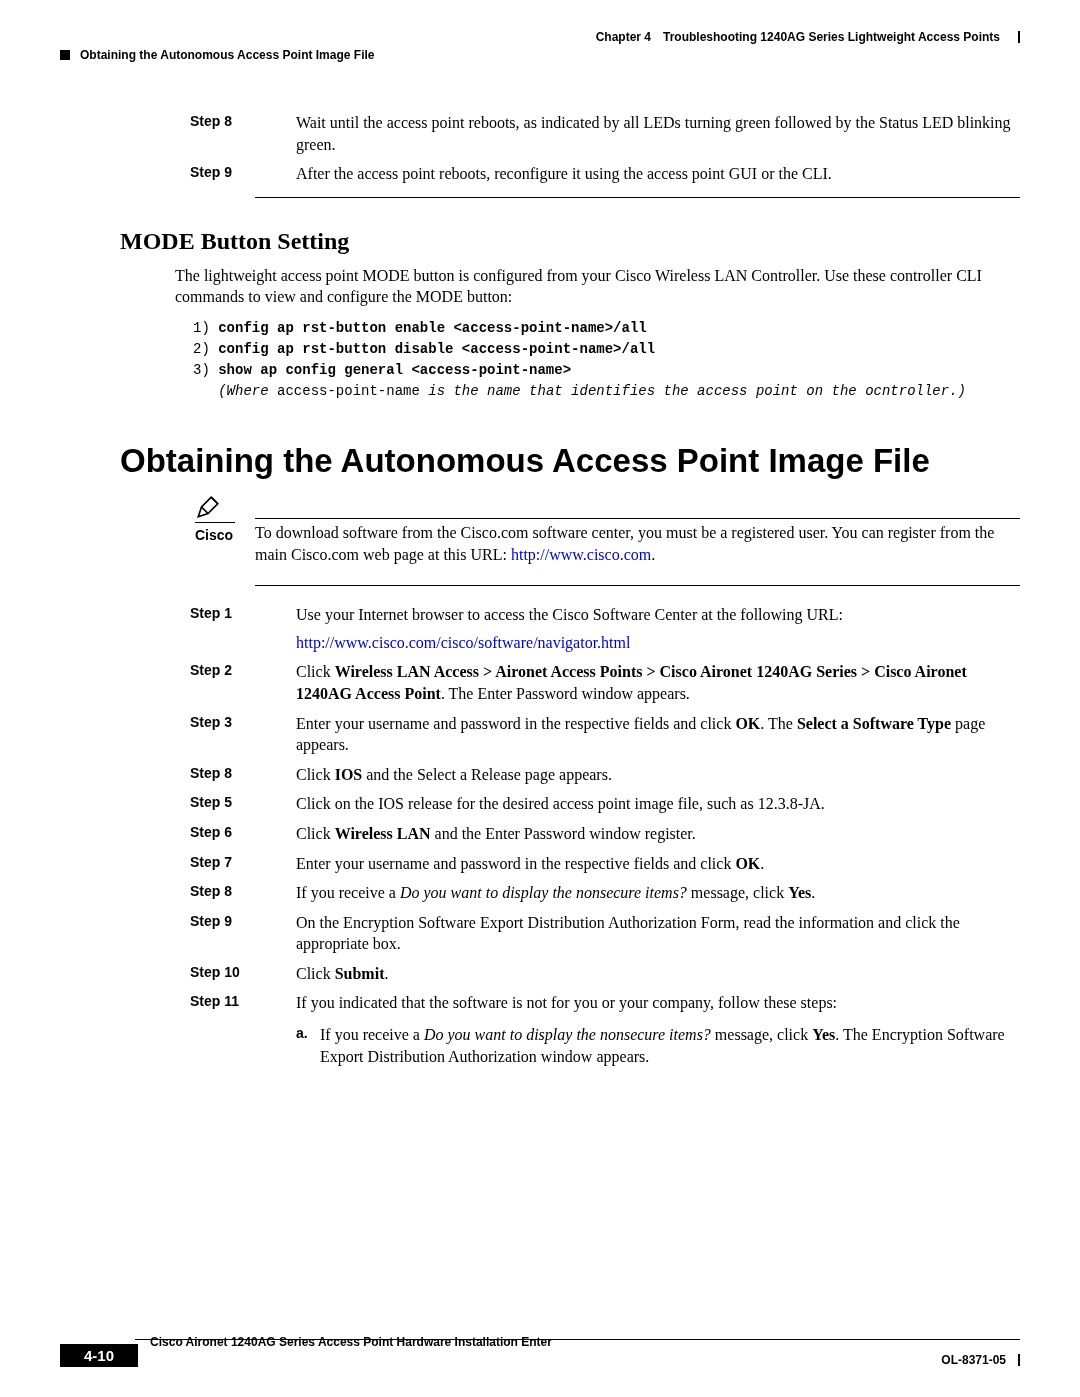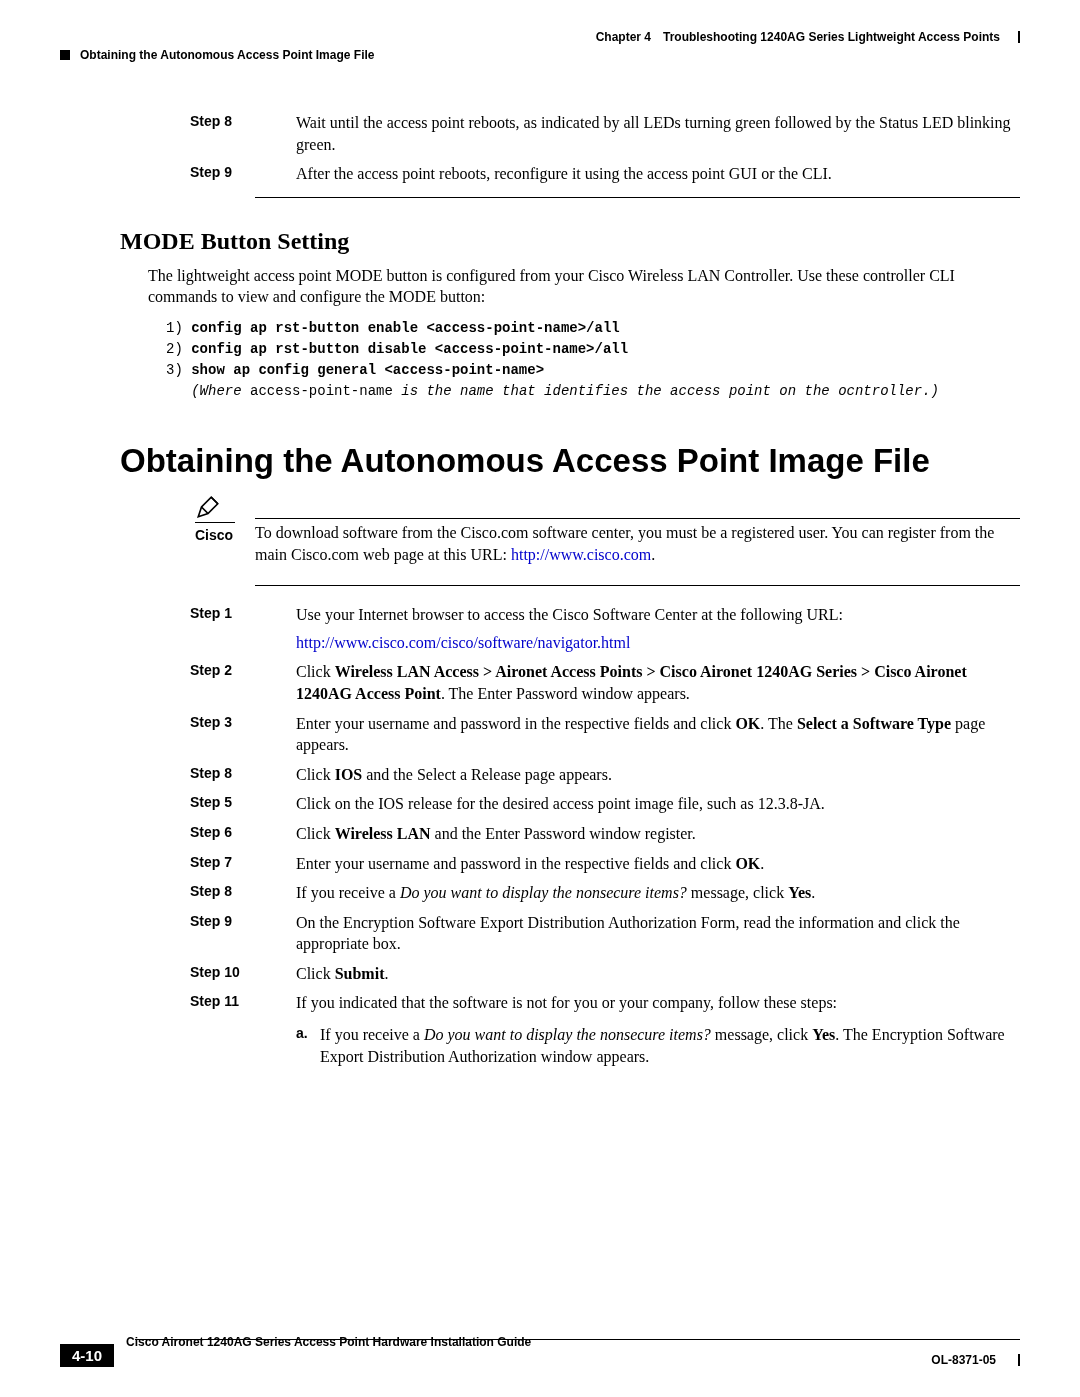--- a/index.html
+++ b/index.html
@@ -170,38 +170,38 @@
   .footer-title-row {
     display: flex;
     align-items: flex-end;
   }
   .footer-page-badge {
     background: #000;
     color: #fff;
     font-family: Arial, Helvetica, sans-serif;
     font-weight: bold;
     font-size: 15px;
-    padding: 3px 12px;
+    padding: 3px 24px;
     margin-right: 12px;
   }
   .footer-guide-title {
     font-family: Arial, Helvetica, sans-serif;
     font-size: 12px;
     font-weight: bold;
     flex: 1;
     position: relative;
     top: -18px;
   }
   .footer-doc-id {
     font-family: Arial, Helvetica, sans-serif;
     font-size: 12px;
     font-weight: bold;
     display: flex;
     align-items: center;
-    gap: 16px;
+    gap: 6px;
   }
   .footer-doc-id .hdr-vrule { height: 12px; }
 </style>
 </head>
 <body>
 
 <div class="page">
 
   <div class="running-header">
     <span>Chapter 4</span>
@@ -219,21 +219,21 @@
       <div class="step-body">Wait until the access point reboots, as indicated by all LEDs turning green followed by the Status LED blinking green.</div>
     </div>
     <div class="step-row">
       <div class="step-label">Step 9</div>
       <div class="step-body">After the access point reboots, reconfigure it using the access point GUI or the CLI.</div>
     </div>
     <hr class="thin-rule" style="margin-left:65px;">
   </div>
 
   <h2 class="section-h2" style="margin-left:60px;">MODE Button Setting</h2>
-  <div class="content" style="margin-left:88px;">
+  <div class="content" style="margin-left:115px;">
     <div class="para">The lightweight access point MODE button is configured from your Cisco Wireless LAN Controller. Use these controller CLI commands to view and configure the MODE button:</div>
     <div class="cli-block"><span>1)</span> <span class="cli-bold">config ap rst-button enable &lt;access-point-name&gt;/all</span>
 <span>2)</span> <span class="cli-bold">config ap rst-button disable &lt;access-point-name&gt;/all</span>
 <span>3)</span> <span class="cli-bold">show ap config general &lt;access-point-name&gt;</span>
    <span class="cli-ital"><span>(Where </span></span><span>access-point-name</span><span class="cli-ital" style="white-space:pre-wrap;"> is the name that identifies the access point on the ocntroller.)</span></div>
   </div>
 
   <h1 class="section-h1" style="margin-left:60px;">Obtaining the Autonomous Access Point Image File</h1>
 
   <div class="content" style="margin-left:135px;">
@@ -330,21 +330,21 @@
     </div>
   </div>
 
   <div class="footer">
     <div class="footer-rule-row">
       <div class="footer-rule-left"></div>
       <div class="footer-rule-mid"></div>
     </div>
     <div class="footer-title-row">
       <div class="footer-page-badge">4-10</div>
-      <div class="footer-guide-title">Cisco Aironet 1240AG Series Access Point Hardware Installation Guide</div>
+      <div class="footer-guide-title">Cisco Aironet 1240AG Series Access Point Hardware Installation Enter</div>
       <div class="footer-doc-id">
         <span>OL-8371-05</span>
         <span class="hdr-vrule"></span>
       </div>
     </div>
   </div>
 
 </div>
 
 </body></html>

